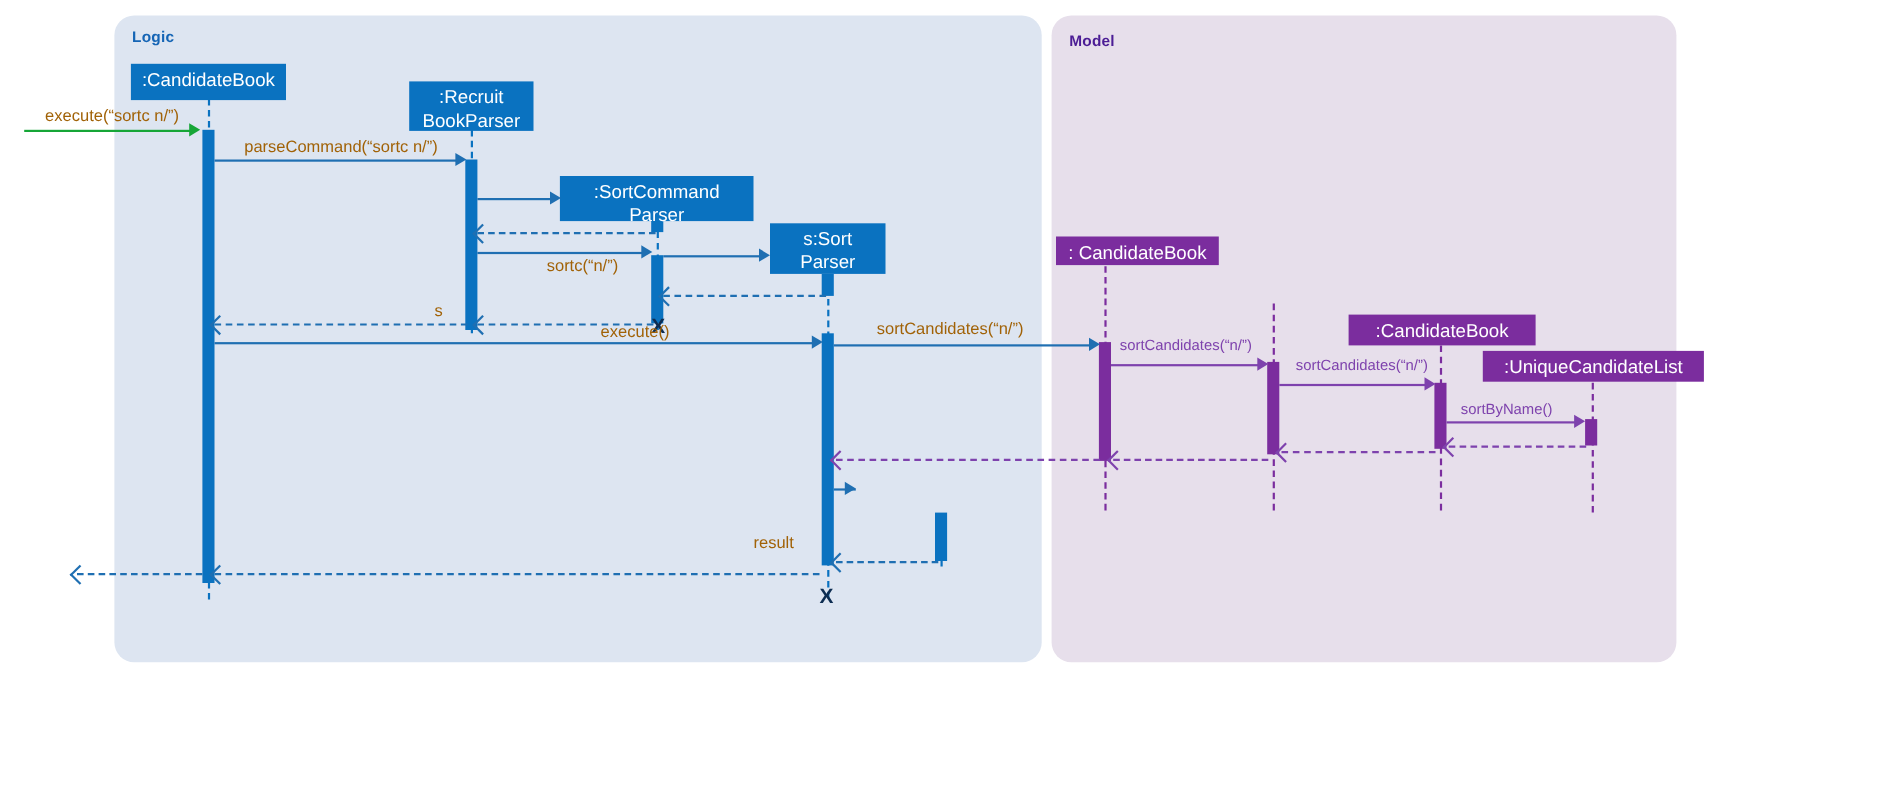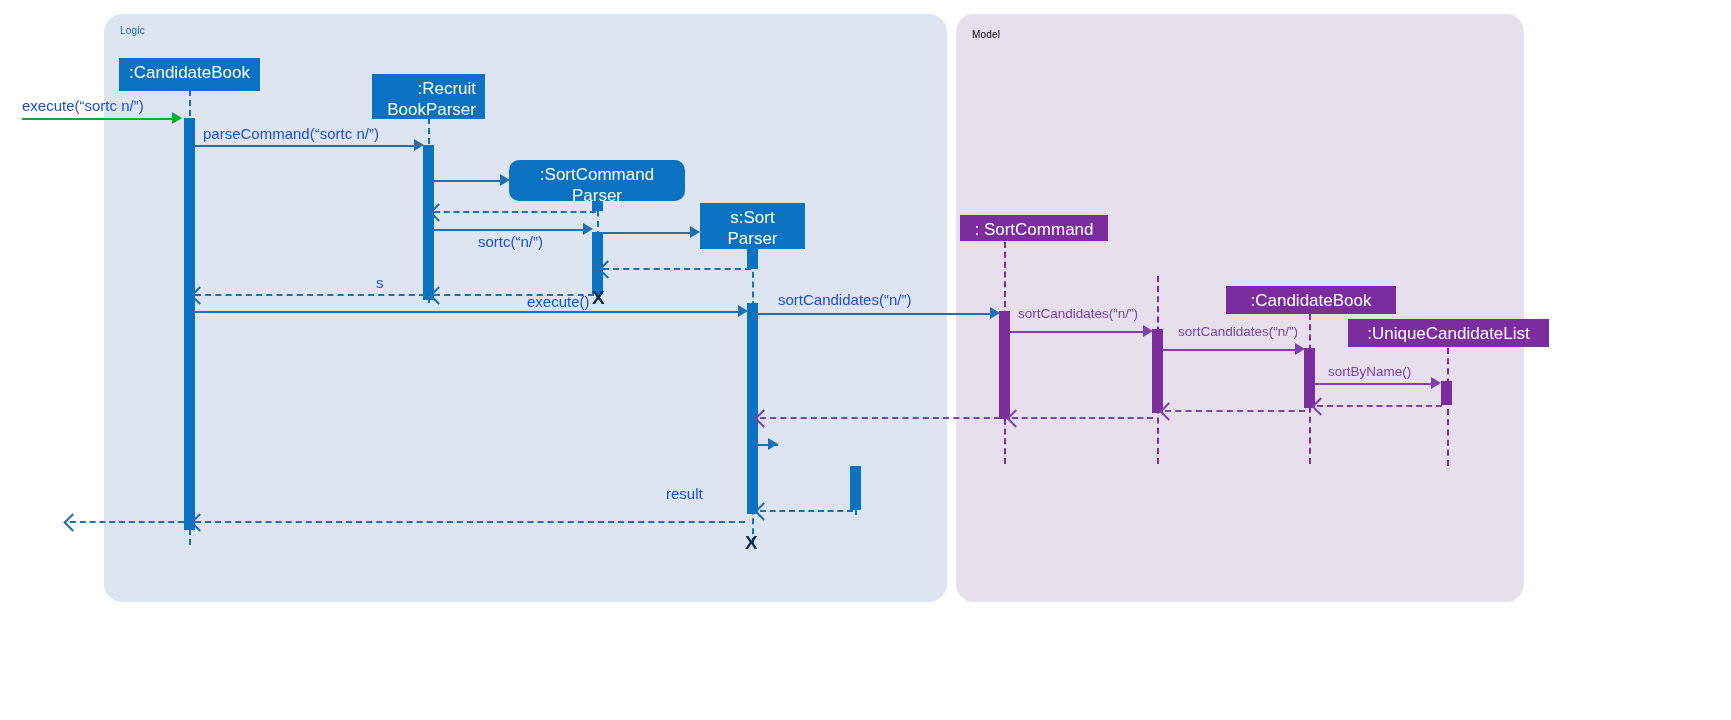--- a/index.html
+++ b/index.html
@@ -23,26 +23,26 @@
   .frame-logic {
     left: 104px; top: 14px; width: 843px; height: 588px;
     background: #dde5f1;
   }
   .frame-model {
     left: 956px; top: 14px; width: 568px; height: 588px;
     background: #e7dfeb;
   }
   .frame-label {
     position: absolute;
-    font-size: 10px;
-    font-weight: normal;
+    font-size: 14px;
+    font-weight: bold;
     letter-spacing: .2px;
   }
   .frame-label.logic { left: 120px; top: 25px; color: #1565b5; }
-  .frame-label.model { left: 972px; top: 29px; color: #000000; }
+  .frame-label.model { left: 972px; top: 29px; color: #4c1d95; }
 
   
   .pbox {
     position: absolute;
     color: #ffffff;
     text-align: center;
     font-size: 17px;
     line-height: 1.22;
     padding: 5px 9px;
     box-sizing: border-box;
@@ -120,21 +120,21 @@
   }
   .ahopen.blue { border-color: #1f6fb2; }
   .ahopen.purple { border-color: #7e42ad; }
 
   
   .mlabel {
     position: absolute;
     font-size: 15px;
     white-space: nowrap;
   }
-  .mlabel.blue { color: #1d4ed8; }
+  .mlabel.blue { color: #a16207; margin-left: 19px; }
   .mlabel.purple { color: #7e42ad; }
   .mlabel.sm { font-size: 13.5px; }
 
   
   .xmark {
     position: absolute;
     font-size: 19px;
     font-weight: bold;
     color: #0d2d52;
     line-height: 1;
@@ -166,27 +166,27 @@
   <div class="act blue" style="left:592px; top:232px; height:62px;"></div>
   <div class="act blue" style="left:747px; top:249px; height:20px;"></div>
   <div class="act blue" style="left:747px; top:303px; height:211px;"></div>
   <div class="act blue" style="left:850px; top:466px; height:44px;"></div>
   <div class="act purple" style="left:999px;  top:311px; height:108px;"></div>
   <div class="act purple" style="left:1152px; top:329px; height:84px;"></div>
   <div class="act purple" style="left:1304px; top:348px; height:60px;"></div>
   <div class="act purple" style="left:1441px; top:381px; height:24px;"></div>
 
   <div class="pbox blue" style="left:119px;  top:58px;  width:141px; height:33px;">:CandidateBook</div>
-  <div class="pbox blue" style="left:372px;  top:74px;  width:113px; height:45px;text-align:right;">:Recruit
+  <div class="pbox blue" style="left:372px;  top:74px;  width:113px; height:45px;">:Recruit
 BookParser</div>
-  <div class="pbox blue" style="left:509px;  top:160px; width:176px; height:41px;border-radius:10px;">:SortCommand
+  <div class="pbox blue" style="left:509px;  top:160px; width:176px; height:41px;">:SortCommand
 Parser</div>
   <div class="pbox blue" style="left:700px;  top:203px; width:105px; height:46px;">s:Sort
 Parser</div>
-  <div class="pbox purple" style="left:960px;  top:215px; width:148px; height:26px;">: SortCommand</div>
+  <div class="pbox purple" style="left:960px;  top:215px; width:148px; height:26px;">: CandidateBook</div>
   <div class="pbox purple" style="left:1226px; top:286px; width:170px; height:28px;">:CandidateBook</div>
   <div class="pbox purple" style="left:1348px; top:319px; width:201px; height:28px;">:UniqueCandidateList</div>
 
   <div class="mlabel blue" style="left:22px; top:97px;">execute(“sortc n/”)</div>
   <div class="msg green" style="left:22px; top:118px; width:152px;"></div>
   <div class="ah right green" style="left:172px; top:112px;"></div>
 
   <div class="mlabel blue" style="left:203px; top:125px;">parseCommand(“sortc n/”)</div>
   <div class="msg blue" style="left:195px; top:145px; width:222px;"></div>
   <div class="ah right blue" style="left:414px; top:139px;"></div>

